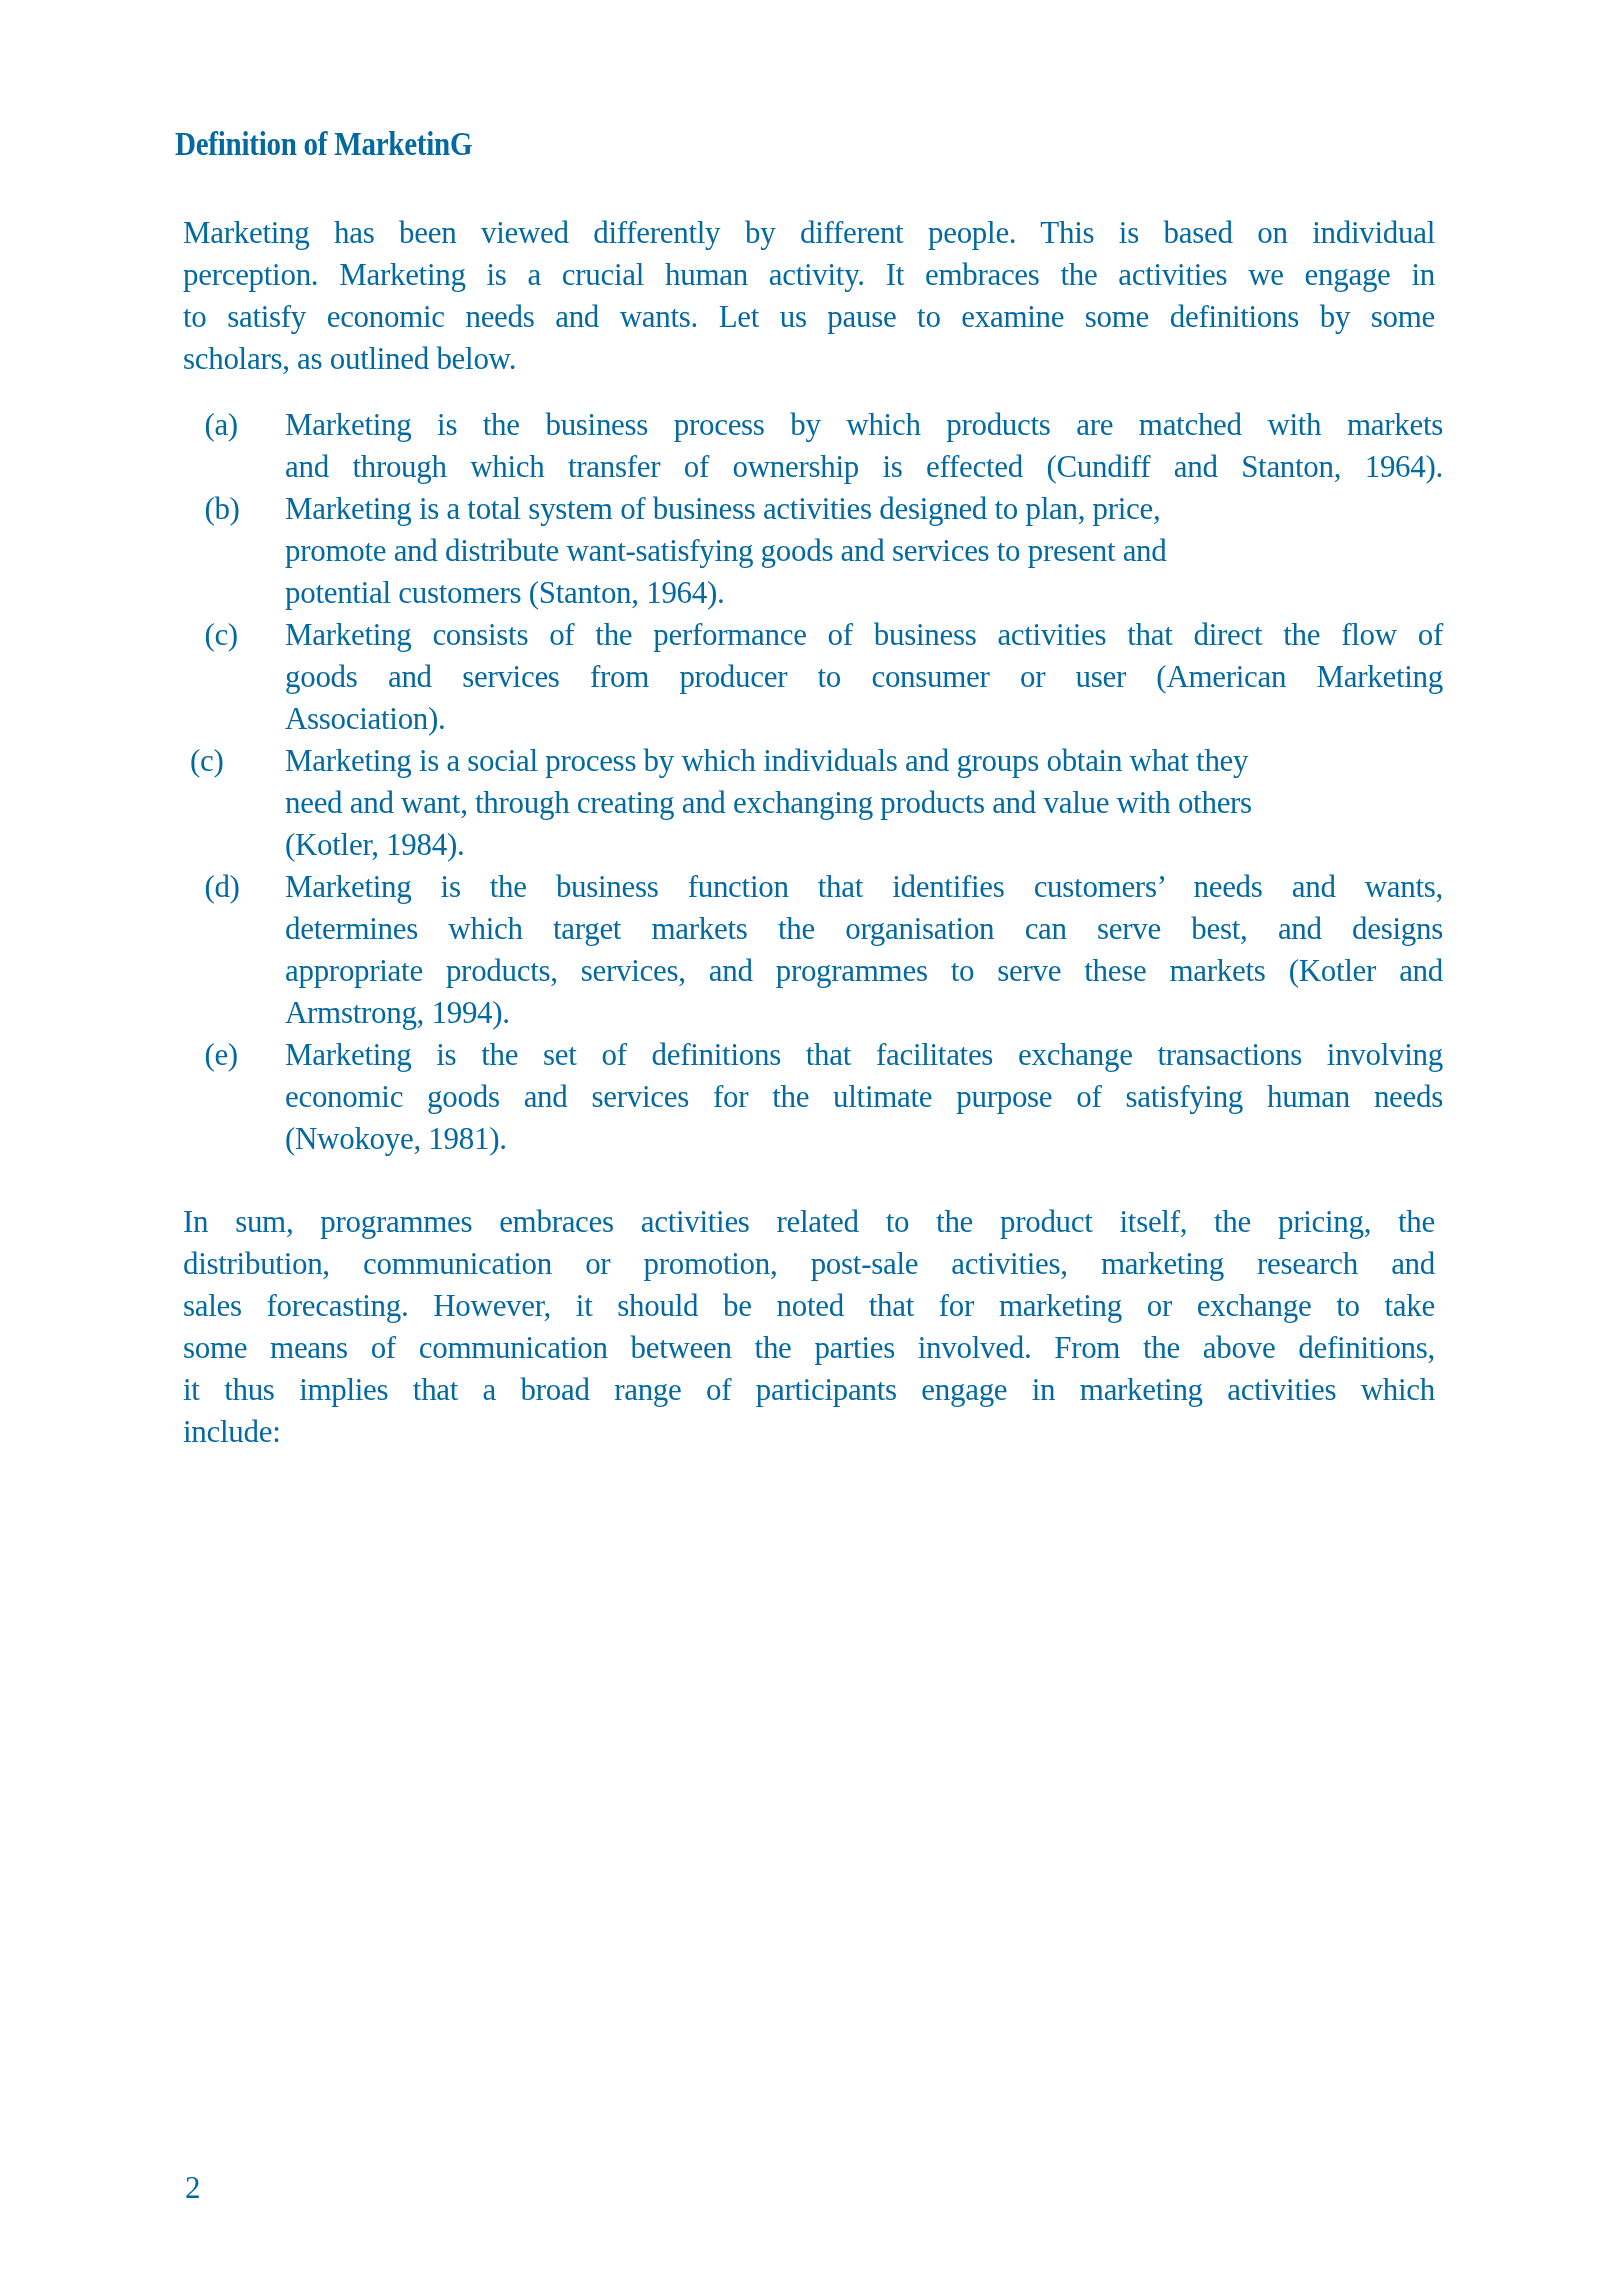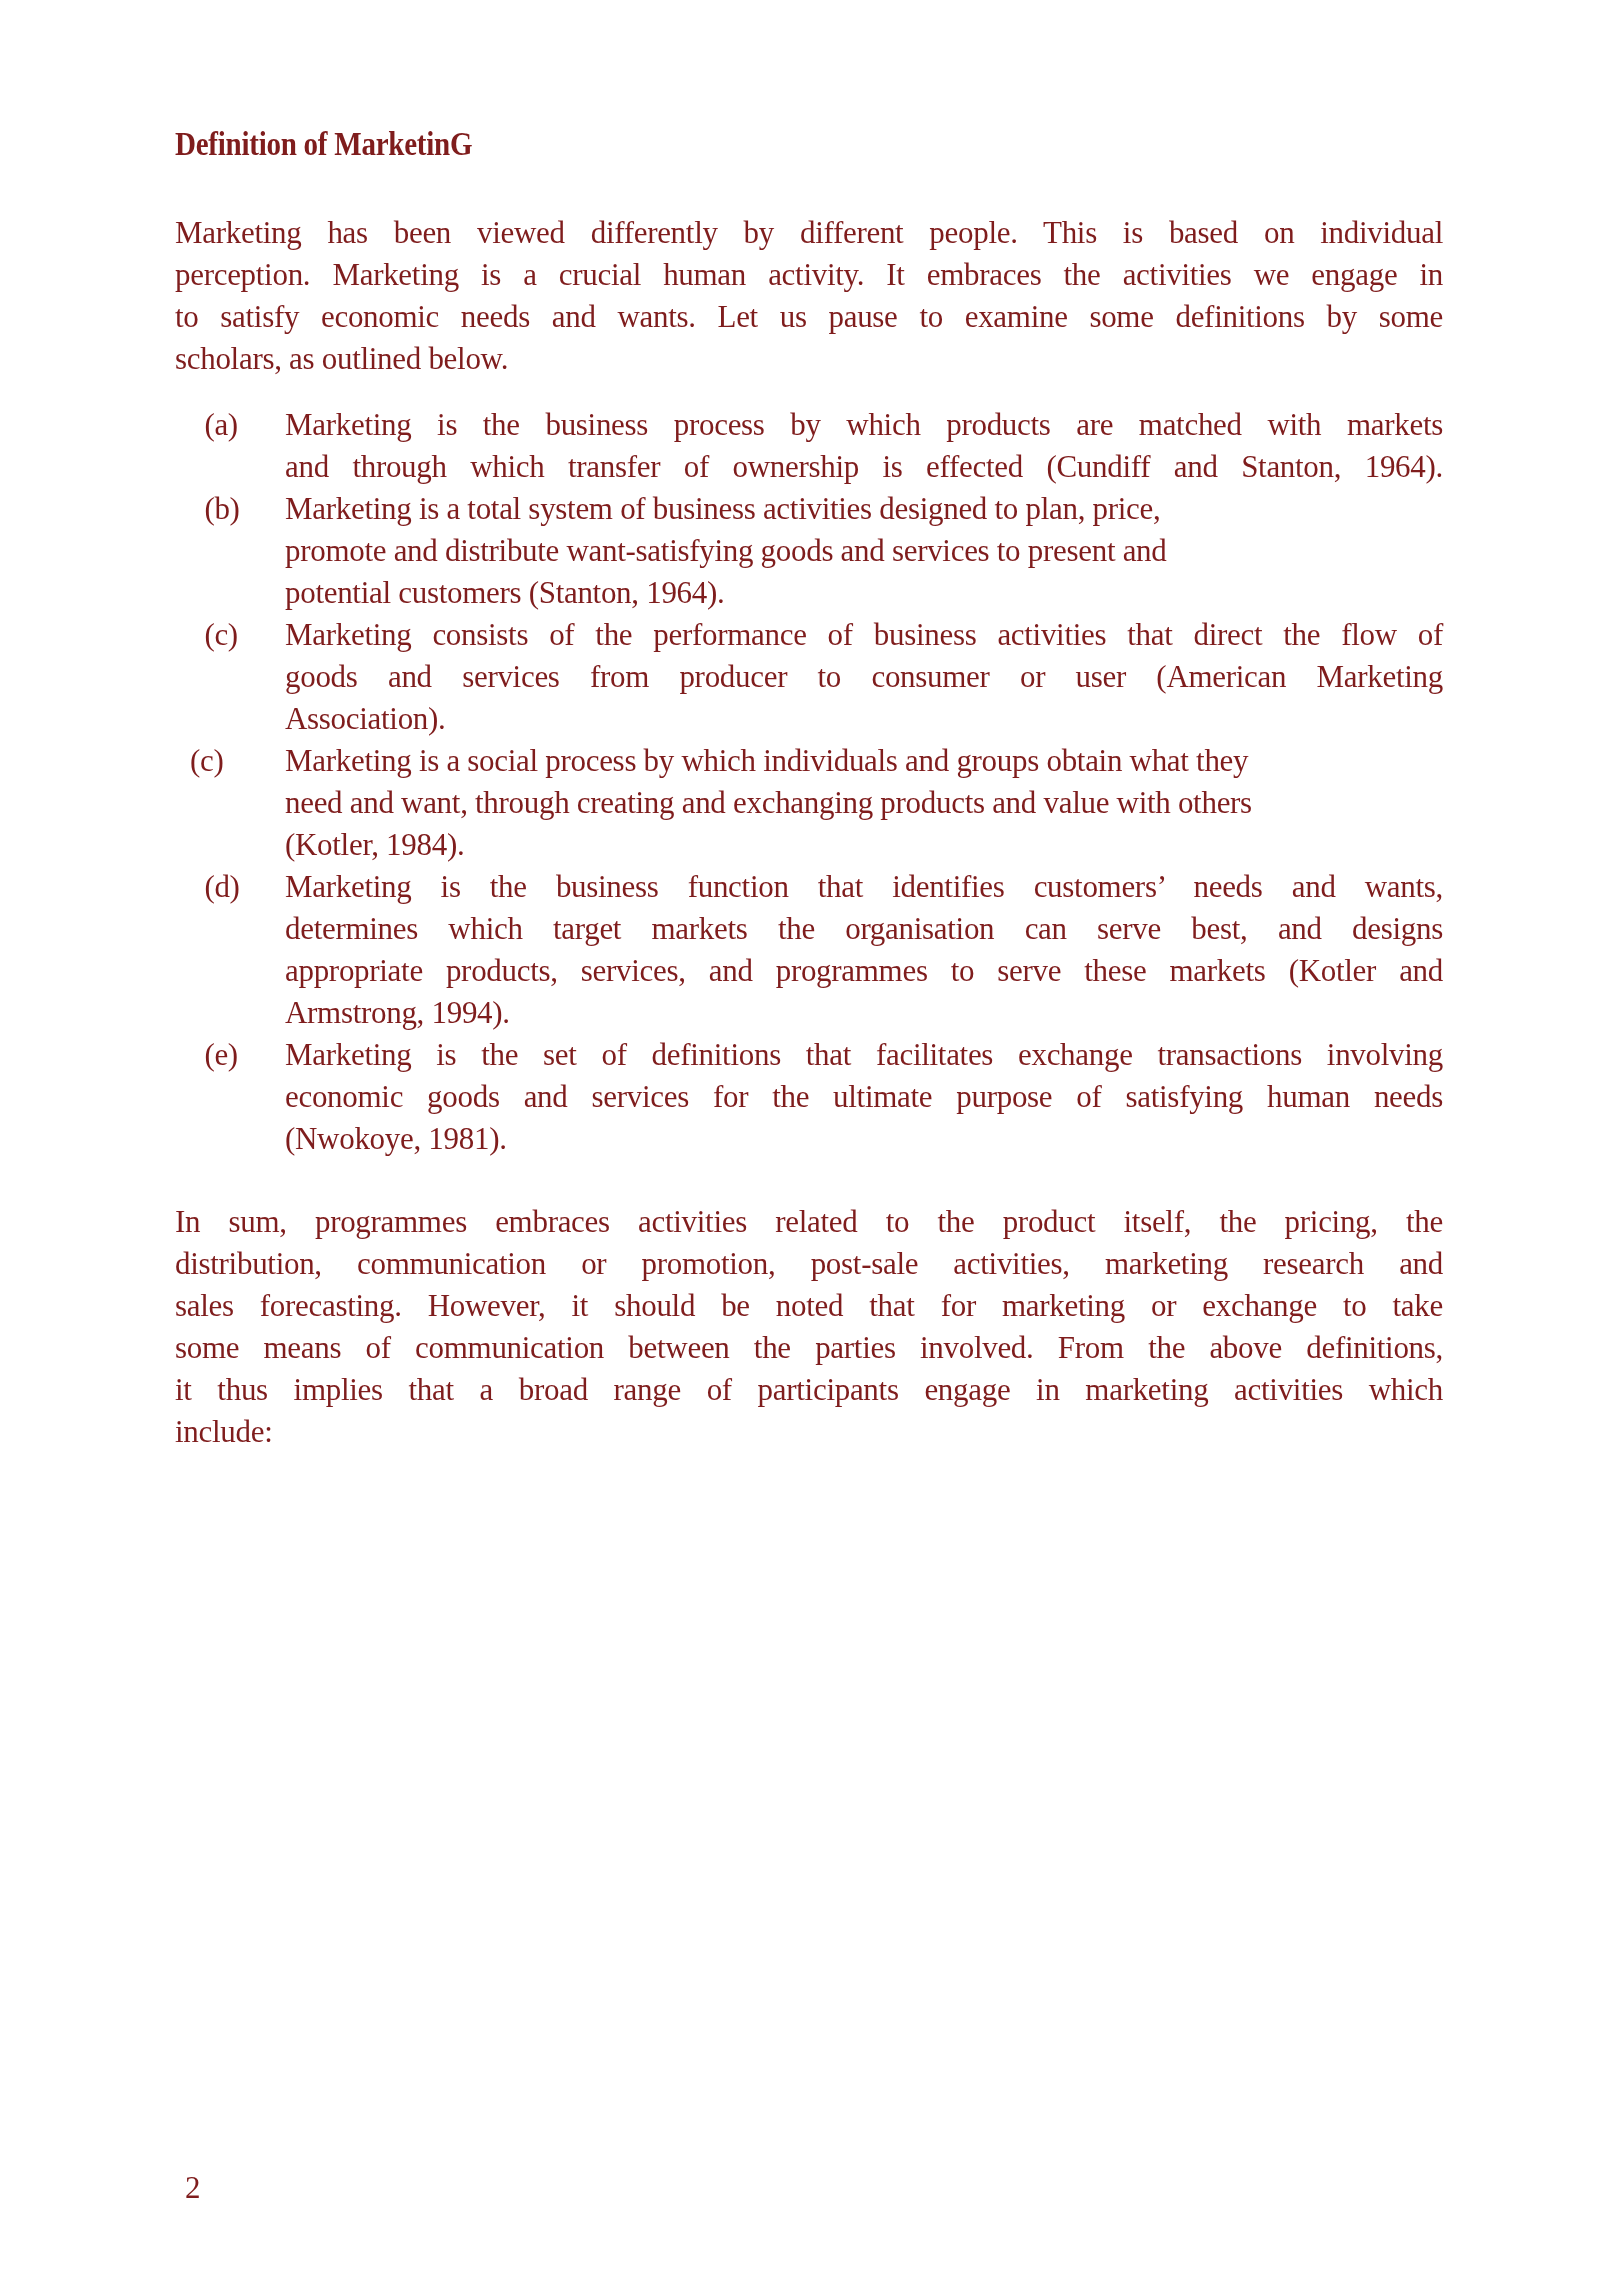--- a/index.html
+++ b/index.html
@@ -5,21 +5,21 @@
   html, body {
     margin: 0;
     padding: 0;
     background: #ffffff;
   }
   .page {
     position: relative;
     width: 1623px;
     height: 2295px;
     background: #ffffff;
-    color: #7f1d1d;
+    color: #0369a1;
     font-family: "Liberation Serif", "DejaVu Serif", serif;
     font-size: 31px;
     line-height: 42px;
     letter-spacing: -0.3px;
     overflow: hidden;
   }
   .content {
     position: absolute;
     left: 175px;
     top: 123px;
@@ -27,21 +27,21 @@
   }
   .doc-title {
     margin: 0 0 47px 0;
     font-size: 33px;
     font-weight: bold;
     line-height: 42px;
     transform: scaleX(0.88);
     transform-origin: left center;
     white-space: nowrap;
   }
-  .para { margin: 0; }
+  .para { margin: 8px; }
   .intro { margin-bottom: 23.6px; }
   .definitions { margin: 0 0 41px 0; }
   .def-row { display: flex; }
   .def-label {
     flex: 0 0 110px;
     box-sizing: border-box;
     padding-left: 29.4px;
   }
   .def-row.shift .def-label { padding-left: 15px; }
   .def-text { flex: 1 1 auto; min-width: 0; }

